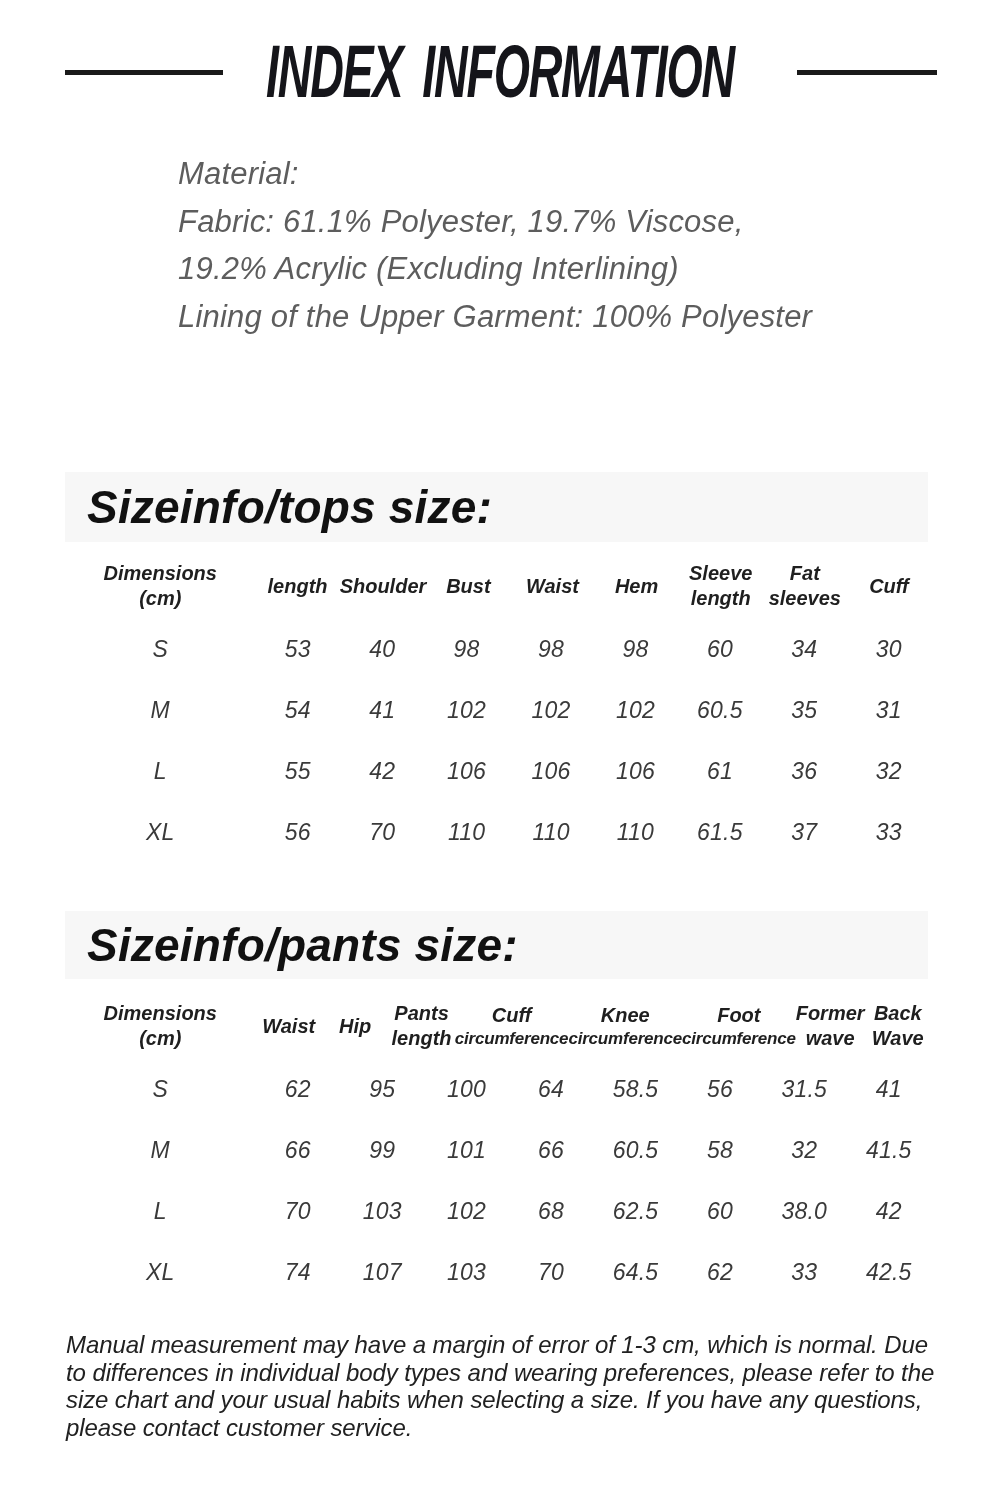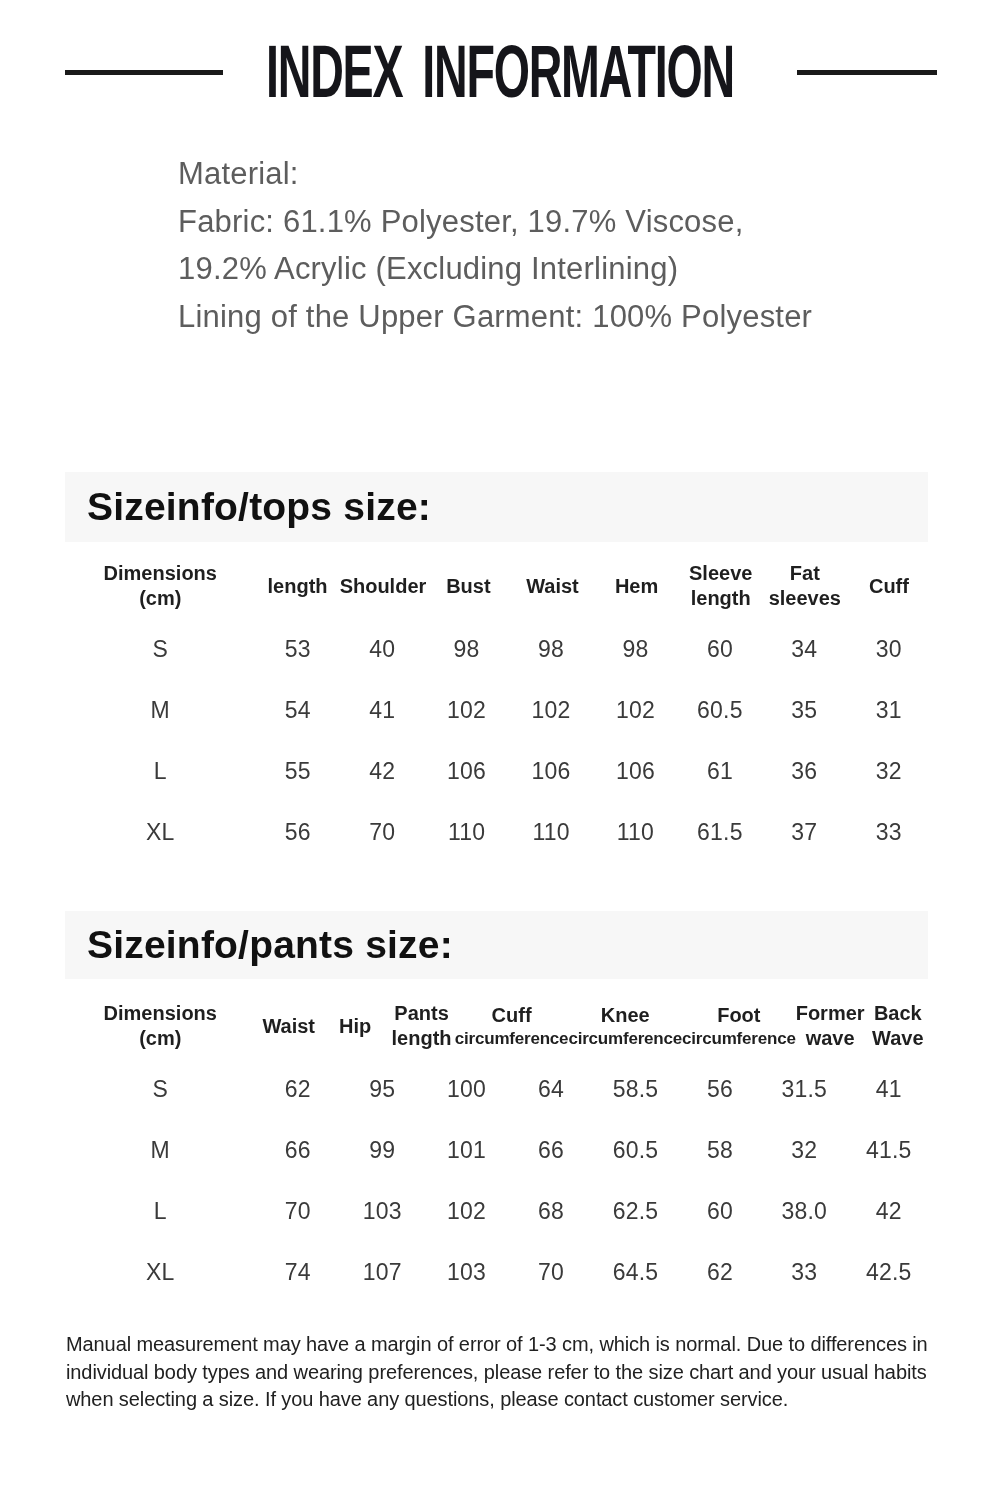--- a/index.html
+++ b/index.html
@@ -4,20 +4,21 @@
 <style>
   * { margin: 0; padding: 0; box-sizing: border-box; }
   html, body { background: #ffffff; }
   .page {
     position: relative;
     width: 1000px;
     height: 1500px;
     background: #ffffff;
     overflow: hidden;
     font-family: "Liberation Sans", sans-serif;
+    font-style: italic;
   }
 
   
   .title-row { position: absolute; left: 0; top: 40px; width: 100%; height: 66px; }
   .title-dash {
     position: absolute; top: 30px; height: 5px; background: #1a1a1a;
   }
   .dash-left  { left: 65px;  width: 158px; }
   .dash-right { left: 797px; width: 140px; }
   .page-title {
@@ -34,21 +35,21 @@
     font-size: 31px; line-height: 47.5px; color: #5d5d5d;
     letter-spacing: 0.2px;
   }
 
   
   .section-heading {
     position: absolute; left: 65px; width: 863px; height: 70px;
     background: #f7f7f7;
     display: flex; align-items: center;
     padding-left: 22px;
-    font-size: 39px; font-weight: 700; color: #111111;
+    font-size: 46px; font-weight: 700; color: #111111;
     letter-spacing: 0.2px;
   }
   .heading-tops  { top: 472px; }
   .heading-pants { top: 911px; height: 68px; }
 
   
   .size-table { position: absolute; left: 65px; width: 866px; }
   .table-tops  { top: 553px; }
   .table-pants { top: 993px; }
   .t-row {
@@ -65,21 +66,21 @@
   }
   .th .small { font-size: 17px; letter-spacing: -0.2px; }
   .td {
     text-align: center; font-size: 23px; font-weight: 400; color: #3a3a3a;
     letter-spacing: 0.2px;
   }
 
   
   .footer-note {
     position: absolute; left: 66px; top: 1331px; width: 884px;
-    font-size: 20px; line-height: 27.5px; color: #212121;
+    font-size: 24px; line-height: 27.5px; color: #212121;
     letter-spacing: -0.1px;
   }
 </style>
 </head>
 <body>
 
 <div class="page">
 
   <div class="title-row">
     <div class="title-dash dash-left"></div>

